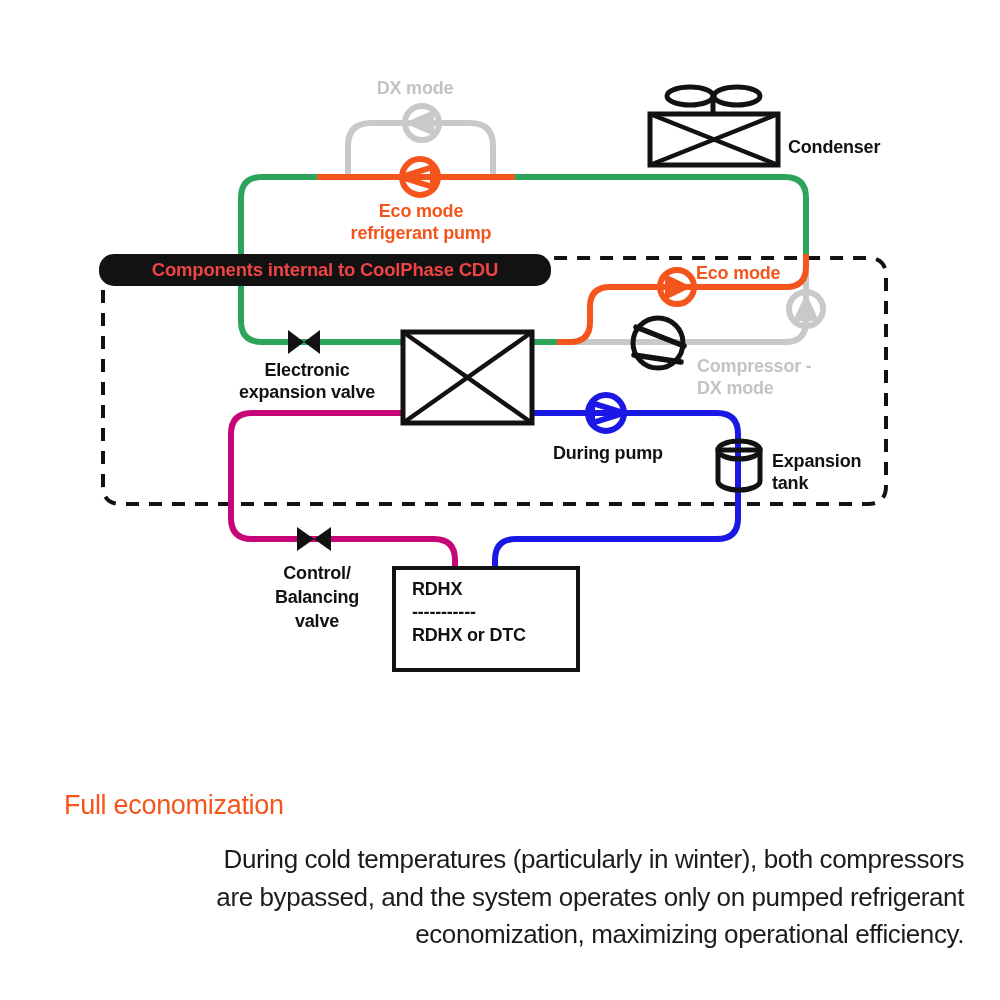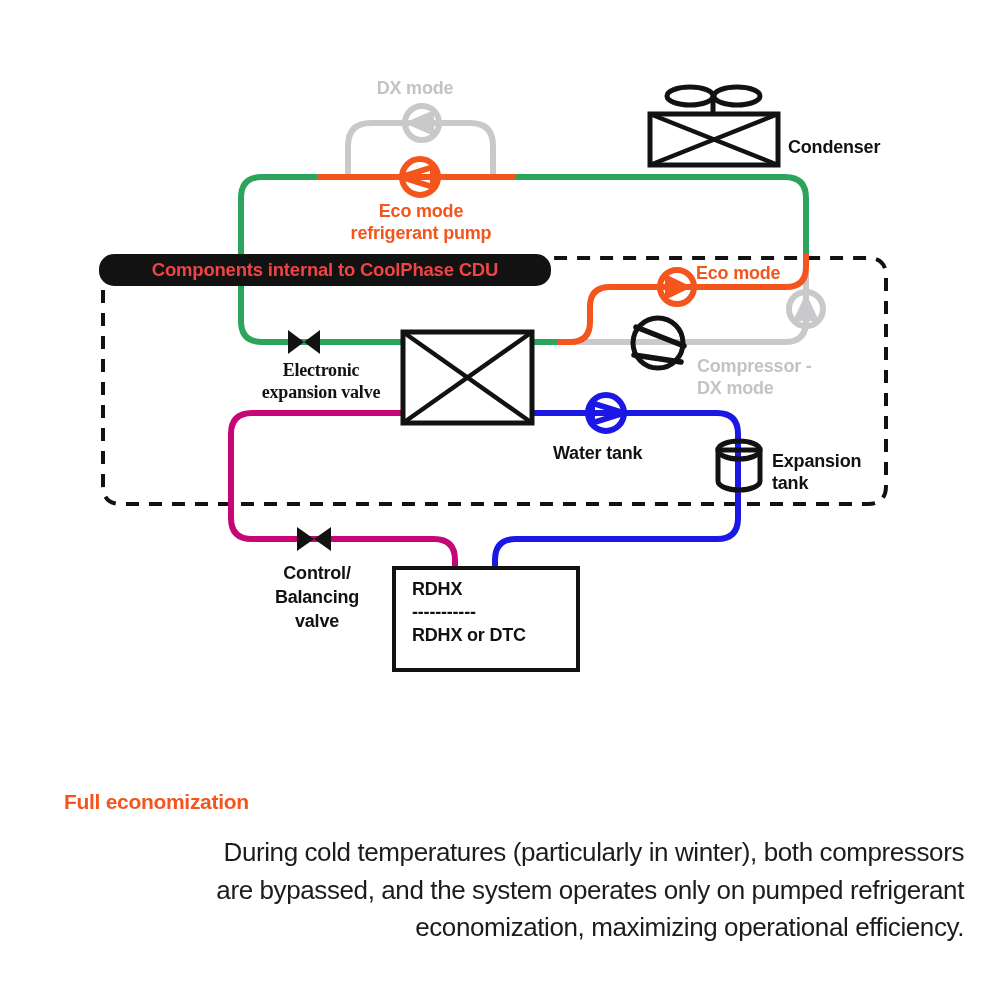--- a/index.html
+++ b/index.html
@@ -24,21 +24,21 @@
 
   .pill{position:absolute; left:99px; top:254px; width:452px; height:32px; background:var(--ink);
         border-radius:15px; color:#ef4444; font-weight:700; font-size:18.5px; line-height:32px;
         text-align:center; letter-spacing:-0.2px;}
 
   .rdhx{position:absolute; left:392px; top:566px; width:164px; height:90px; background:#fff;
         border:4.5px solid var(--ink); padding:8px 0 0 16px;}
   .rdhx div{font-weight:700; font-size:18px; line-height:23px; color:var(--ink); letter-spacing:-0.2px;}
 
   .caption{position:absolute; left:64px; top:790px; width:900px;}
-  .caption h2{margin:0 0 20px 0; font-size:21px; font-weight:700; color:var(--orange); letter-spacing:-0.3px;}
+  .caption h2{margin:0 0 20px 0; font-size:27px; font-weight:400; color:var(--orange); letter-spacing:-0.3px;}
   .caption p{margin:0; font-size:26px; font-weight:400; color:#1c1c1c; line-height:37.5px;
              letter-spacing:-0.4px; white-space:pre-line;text-align:right;}
 </style>
 </head>
 <body>
 
 <div class="stage">
   <svg width="1000" height="760" viewBox="0 0 1000 760">
 
     <path class="dashed" d="M 103 290 L 103 486 Q 103 504 121 504 L 868 504 Q 886 504 886 486 L 886 276 Q 886 258 868 258 L 546 258"></path>
@@ -114,23 +114,23 @@
 
   <div class="pill">Components internal to CoolPhase CDU</div>
 
   <div class="lbl gray center" style="left:340px; top:77px; width:150px;">DX mode</div>
   <div class="lbl" style="left:788px; top:136px;text-align:center;">Condenser</div>
   <div class="lbl orange center" style="left:321px; top:200px; width:200px;">Eco mode
 refrigerant pump</div>
   <div class="lbl orange" style="left:696px; top:262px;">Eco mode</div>
   <div class="lbl gray" style="left:697px; top:355px;">Compressor -
 DX mode</div>
-  <div class="lbl center" style="left:221px; top:359px; width:200px;font-family:Liberation Serif, serif;">Electronic
+  <div class="lbl center" style="left:207px; top:359px; width:200px;">Electronic
 expansion valve</div>
-  <div class="lbl" style="left:553px; top:442px;">Water tank</div>
+  <div class="lbl" style="left:553px; top:442px;">During pump</div>
   <div class="lbl" style="left:772px; top:450px;">Expansion
 tank</div>
   <div class="lbl center" style="left:247px; top:561px; width:140px; line-height:24px;">Control/
 Balancing
 valve</div>
 
   <div class="rdhx">
     <div>RDHX</div>
     <div>-----------</div>
     <div>RDHX or DTC</div>

